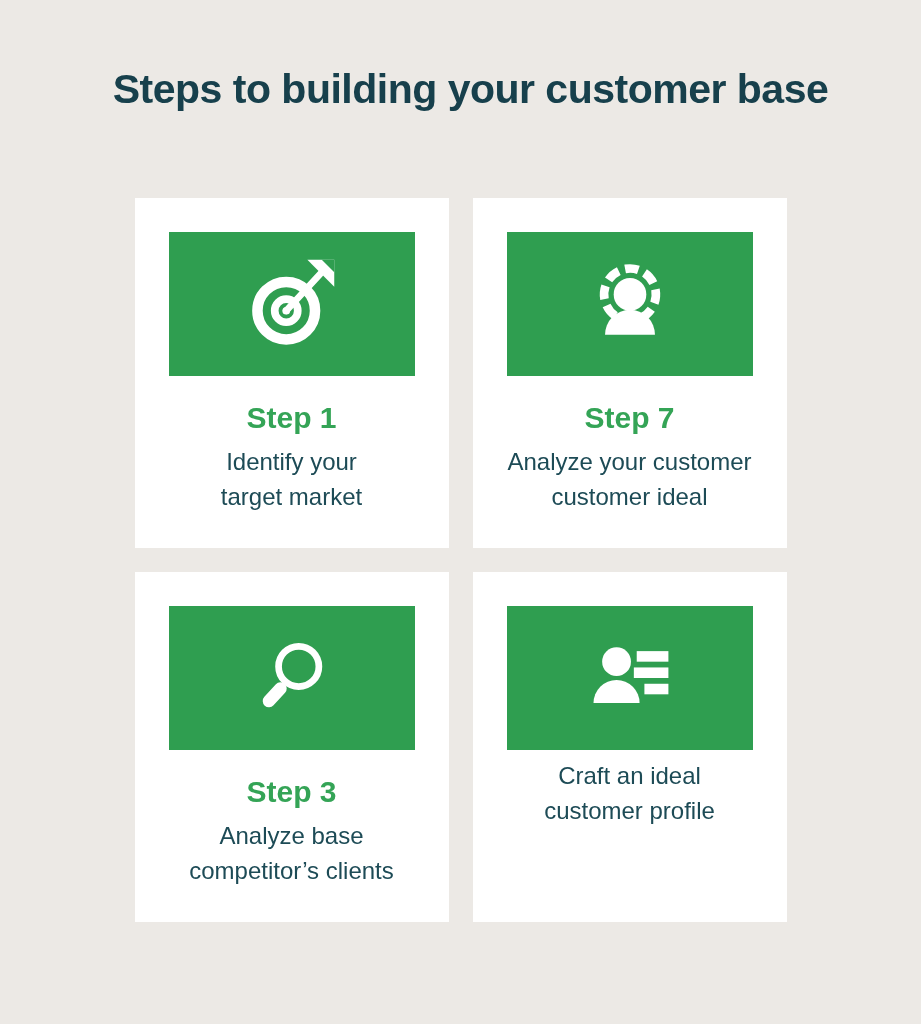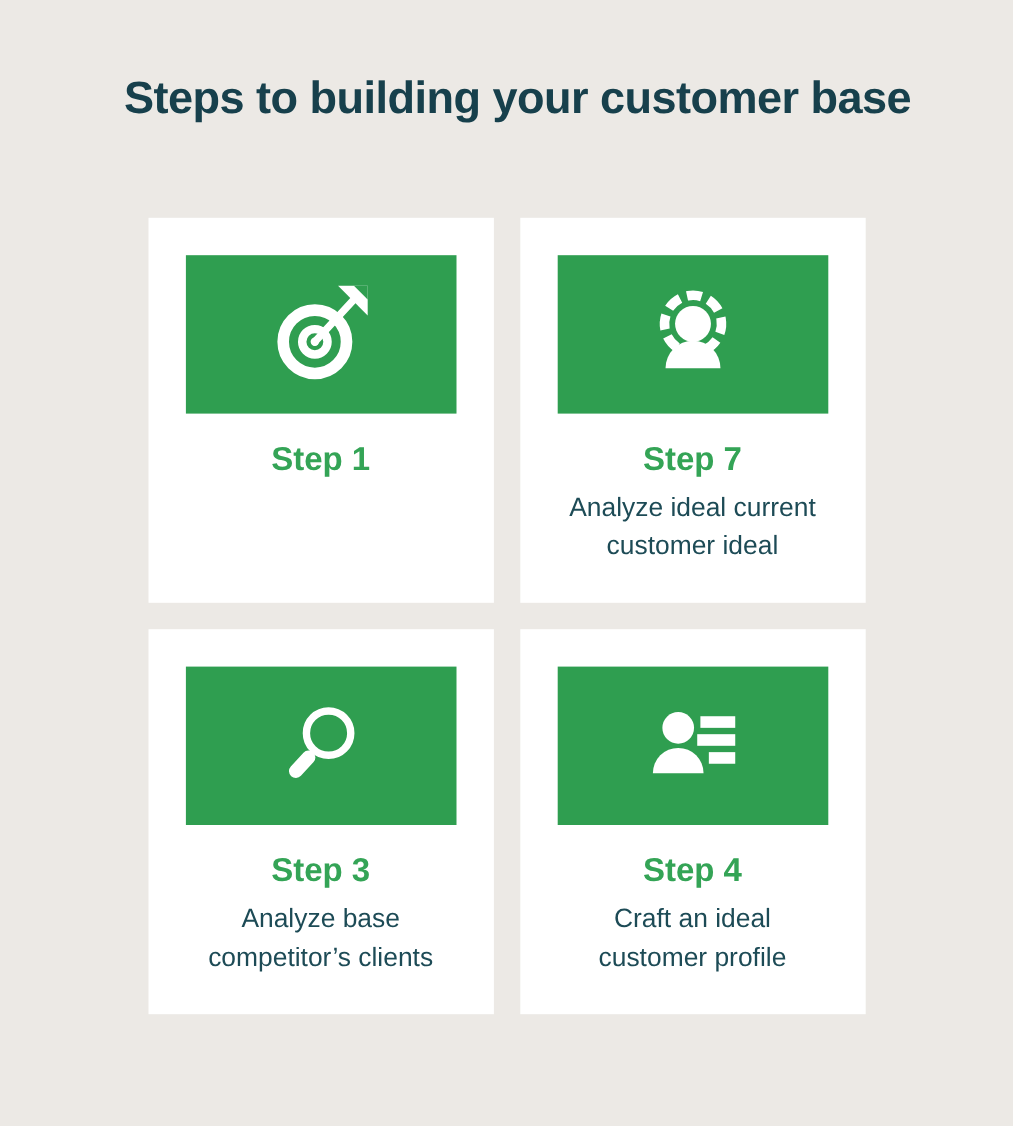--- a/index.html
+++ b/index.html
@@ -83,33 +83,37 @@
         <svg viewBox="0 0 100 100" aria-hidden="true">
           <circle cx="44" cy="57" r="30" fill="none" stroke="#FFFFFF" stroke-width="11"></circle>
           <circle cx="44" cy="57" r="12" fill="none" stroke="#FFFFFF" stroke-width="8"></circle>
           <circle cx="44" cy="57" r="4" fill="#FFFFFF"></circle>
           <line x1="44" y1="57" x2="81" y2="17" stroke="#FFFFFF" stroke-width="7" stroke-linecap="round"></line>
           <polygon points="66,4 94,4 94,32" fill="#FFFFFF"></polygon>
           <polygon points="81,4 94,4 94,17" fill="#2F9E50"></polygon>
         </svg>
       </div>
       <div class="step-label">Step 1</div>
+      <div class="desc">
+        <div>Identify your</div>
+        <div>target market</div>
+      </div>
     </div>
 
     <div class="card">
       <div class="banner">
         <svg viewBox="0 0 100 100" aria-hidden="true">
           <circle cx="50" cy="40" r="27" fill="none" stroke="#FFFFFF" stroke-width="9" stroke-dasharray="14 7" transform="rotate(-10 50 40)"></circle>
           <circle cx="50" cy="40" r="17" fill="#FFFFFF"></circle>
           <path d="M24 82 A26 26 0 0 1 76 82 Z" fill="#FFFFFF"></path>
         </svg>
       </div>
       <div class="step-label">Step 7</div>
       <div class="desc">
-        <div>Analyze ideal current</div>
+        <div>Analyze your customer</div>
         <div>customer ideal</div>
       </div>
     </div>
 
     <div class="card">
       <div class="banner">
         <svg viewBox="0 0 100 100" aria-hidden="true">
           <circle cx="57" cy="38" r="21" fill="none" stroke="#FFFFFF" stroke-width="7"></circle>
           <line x1="38" y1="61" x2="26" y2="74" stroke="#FFFFFF" stroke-width="13" stroke-linecap="round"></line>
         </svg>
@@ -124,21 +128,20 @@
     <div class="card">
       <div class="banner">
         <svg viewBox="0 0 100 100" aria-hidden="true">
           <circle cx="36" cy="33" r="15" fill="#FFFFFF"></circle>
           <path d="M12 76 A24 24 0 0 1 60 76 Z" fill="#FFFFFF"></path>
           <rect x="57" y="22" width="33" height="11" fill="#FFFFFF"></rect>
           <rect x="54" y="39" width="36" height="11" fill="#FFFFFF"></rect>
           <rect x="65" y="56" width="25" height="11" fill="#FFFFFF"></rect>
         </svg>
       </div>
-      <div class="step-label">Step 4</div>
       <div class="desc">
         <div>Craft an ideal</div>
         <div>customer profile</div>
       </div>
     </div>
 
   </div>
 </div>
 
 </body></html>

